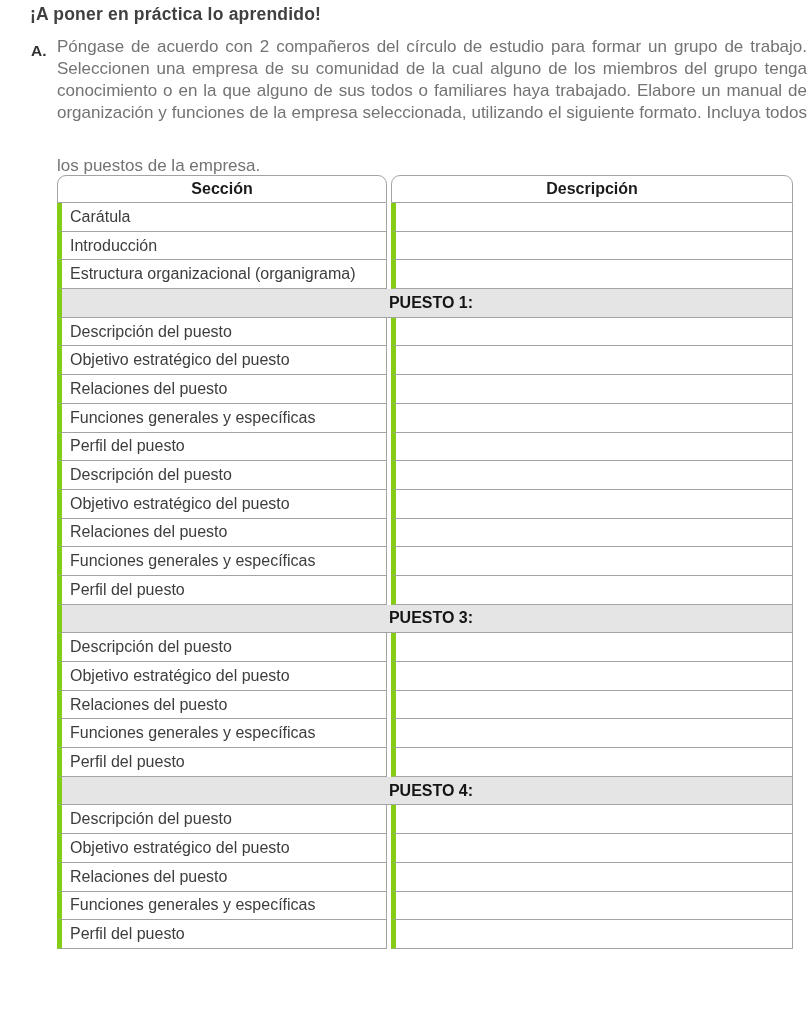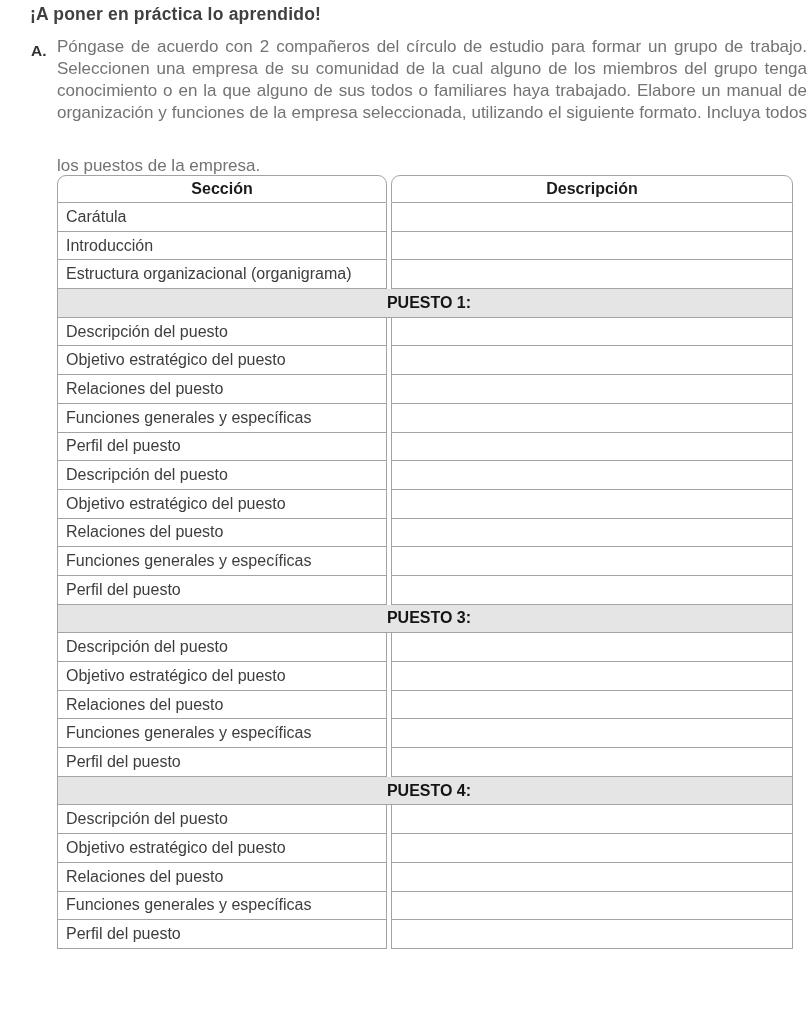--- a/index.html
+++ b/index.html
@@ -69,21 +69,21 @@
     height: 28px;
     border: 1px solid #a3a3a3;
     border-radius: 9px 9px 0 0;
     font-weight: bold;
     color: #1b1b1b;
     text-align: center;
   }
   .format-table th.col-desc { width: 402px; }
   .format-table td {
     height: 28.7px;
-    border-left: 1px solid #84cc16;
+    border-left: 5px solid #84cc16;
     border-right: 1px solid #a3a3a3;
     border-bottom: 1px solid #a3a3a3;
   }
   .format-table td.label-cell {
     width: 330px;
     padding-left: 8px;
     color: #3d3d3d;
     text-align: left;
   }
   .format-table td.desc-cell { width: 402px; }

